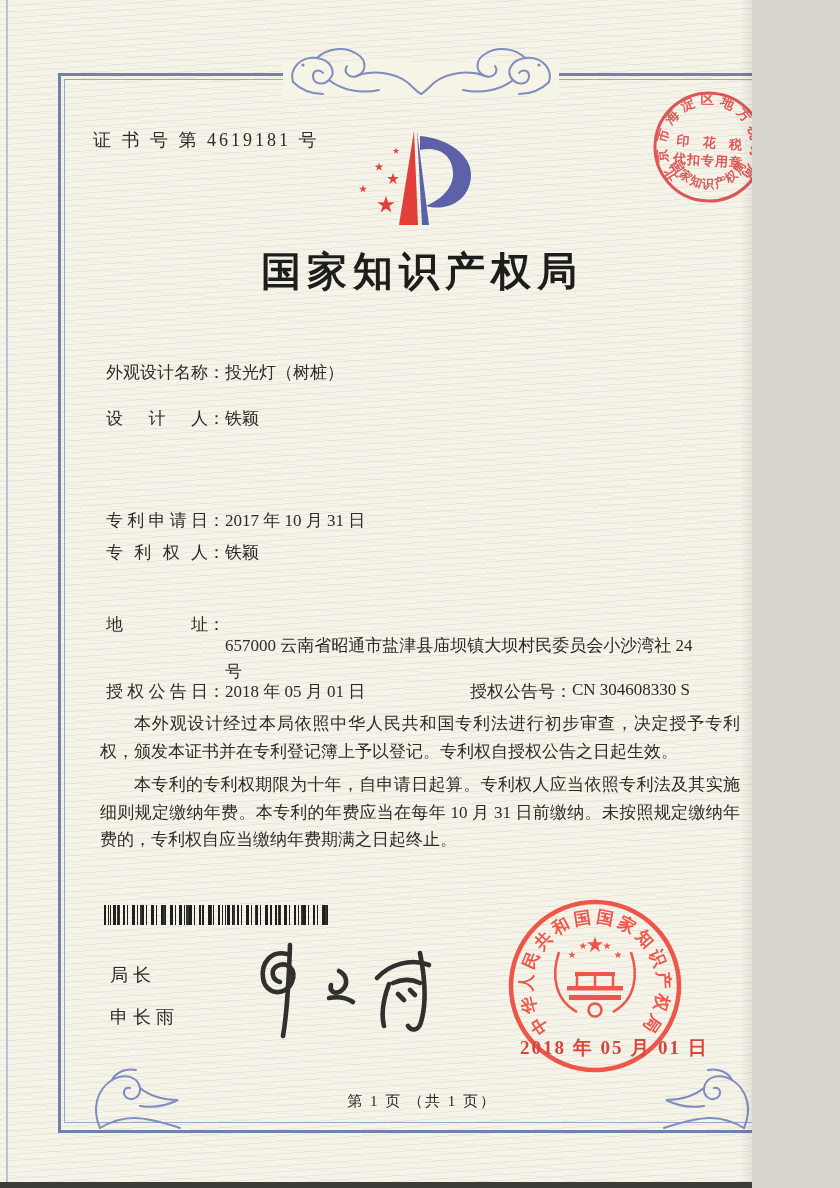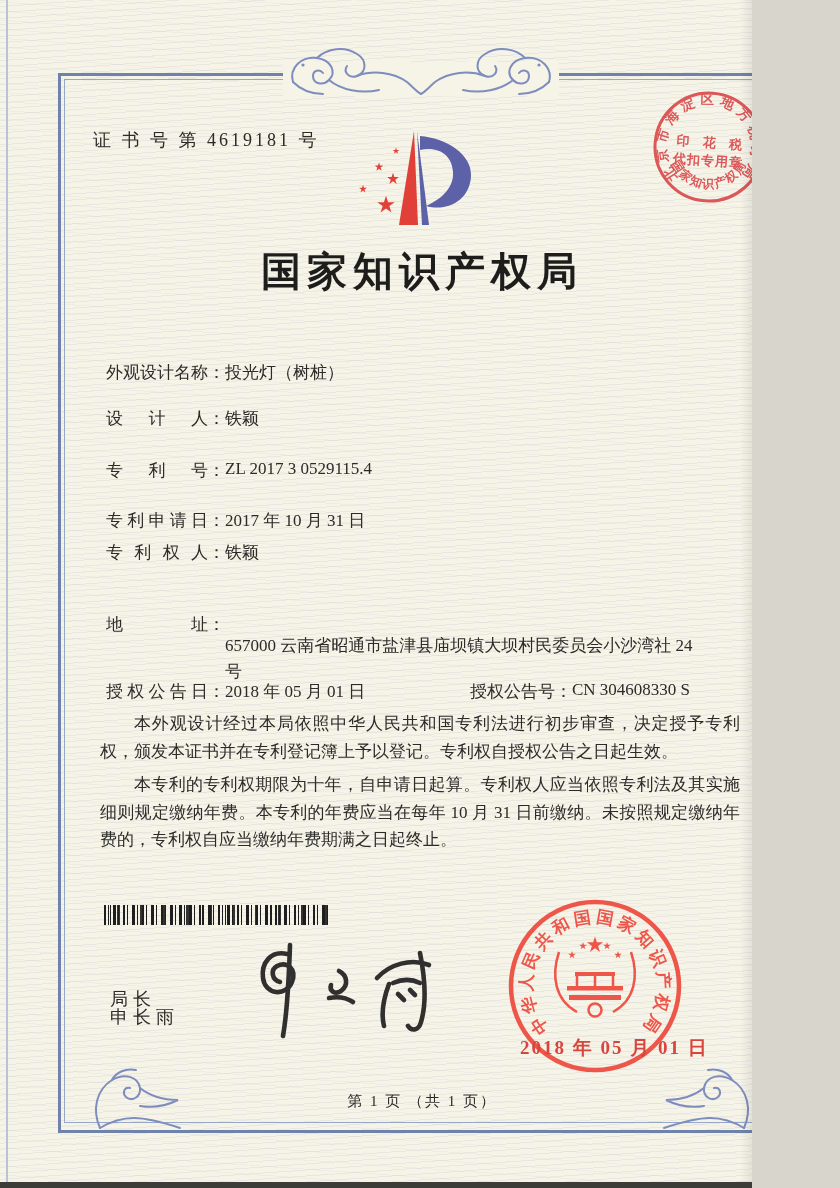--- a/index.html
+++ b/index.html
@@ -49,21 +49,21 @@
   .paras{position:absolute;left:94px;top:704px;width:652px;font-size:17px;
     line-height:27.6px;text-align:justify;}
   .paras p{margin:6px;text-indent:2em;}
 
   .barcode{position:absolute;left:104px;top:905px;width:228px;height:20px;
     background-image:
      repeating-linear-gradient(90deg,#1e1e1e 0 2px,rgba(0,0,0,0) 2px 4px,#1e1e1e 4px 5px,rgba(0,0,0,0) 5px 9px,#1e1e1e 9px 12px,rgba(0,0,0,0) 12px 14px,#1e1e1e 14px 15px,rgba(0,0,0,0) 15px 19px),
      repeating-linear-gradient(90deg,rgba(0,0,0,0) 0 6px,#1e1e1e 6px 7px,rgba(0,0,0,0) 7px 13px,rgba(30,30,30,.9) 13px 16px,rgba(0,0,0,0) 16px 23px);
   }
 
-  .sig-title{position:absolute;left:110px;top:987px;font-size:18px;letter-spacing:5px;}
+  .sig-title{position:absolute;left:110px;top:963px;font-size:18px;letter-spacing:5px;}
   .sig-name{position:absolute;left:110px;top:1005px;font-size:18px;letter-spacing:5px;}
   .signature{position:absolute;left:243px;top:938px;}
 
   .seal{position:absolute;left:507px;top:898px;width:176px;height:176px;}
   .seal-date{position:absolute;left:520px;top:1035px;font-size:19px;letter-spacing:2px;
     color:#d8453c;font-weight:bold;white-space:nowrap;}
 
   .tax-stamp{position:absolute;left:652px;top:90px;width:114px;height:114px;transform:rotate(4deg);}
   .tax-center{position:absolute;width:114px;text-align:center;color:#dc5858;font-weight:bold;}
   .tax-line1{top:44px;font-size:13px;letter-spacing:5px;text-indent:5px;}
@@ -132,23 +132,20 @@
       <path d="M70,12 C96,14 122,30 121,52 C120,76 98,88 76,82 C94,74 104,62 103,48 C102,32 90,22 70,26 Z" fill="#5c61a8"></path>
     </svg>
 
     <div class="title">国家知识产权局</div>
 
     <div class="row" style="top:361px;">
       <span class="fl">外观设计名称</span><span class="fc">：</span><span class="fv">投光灯（树桩）</span>
     </div>
     <div class="row" style="top:407px;">
       <span class="fl">设计人</span><span class="fc">：</span><span class="fv">铁颖</span>
-    </div>
-    <div class="row" style="top:459px;">
-      <span class="fl">专利号</span><span class="fc">：</span><span class="fv">ZL 2017 3 0529115.4</span>
     </div>
     <div class="row" style="top:509px;">
       <span class="fl">专利申请日</span><span class="fc">：</span><span class="fv">2017 年 10 月 31 日</span>
     </div>
     <div class="row" style="top:541px;">
       <span class="fl">专利权人</span><span class="fc">：</span><span class="fv">铁颖</span>
     </div>
     <div class="row row-addr" style="top:613px;">
       <span class="fl">地址</span><span class="fc">：</span><span class="fv">657000 云南省昭通市盐津县庙坝镇大坝村民委员会小沙湾社 24 号</span>
     </div>

